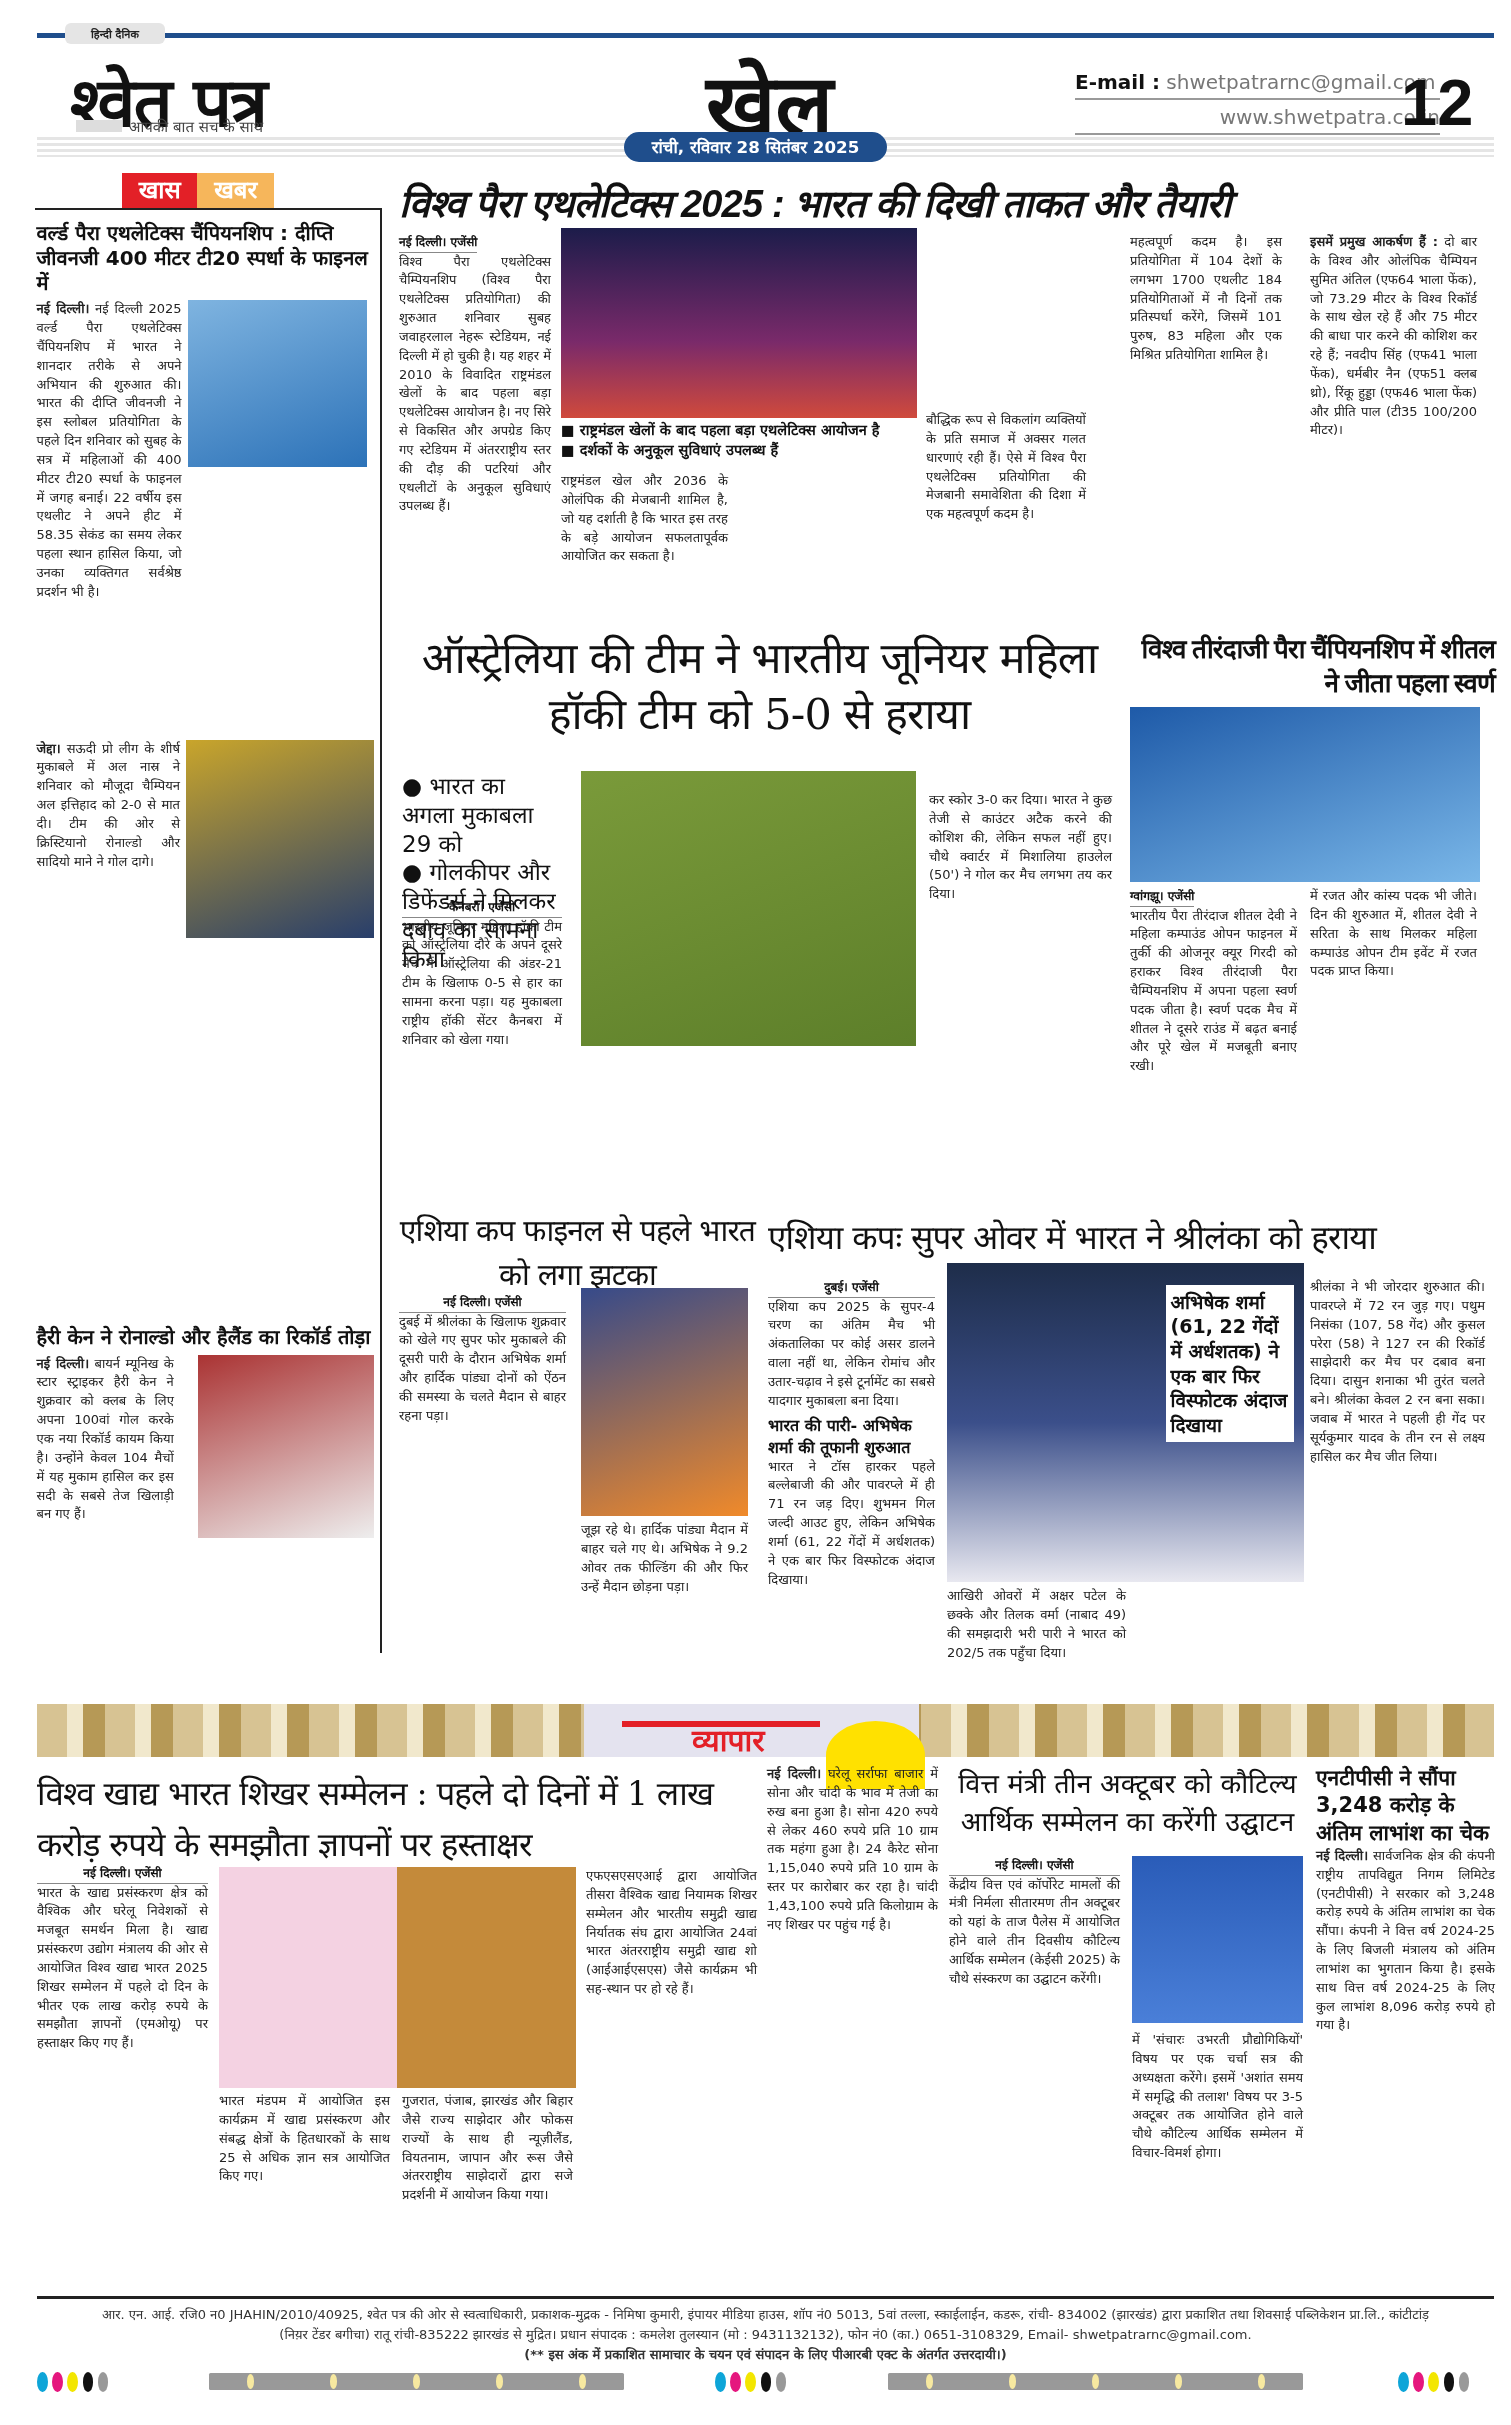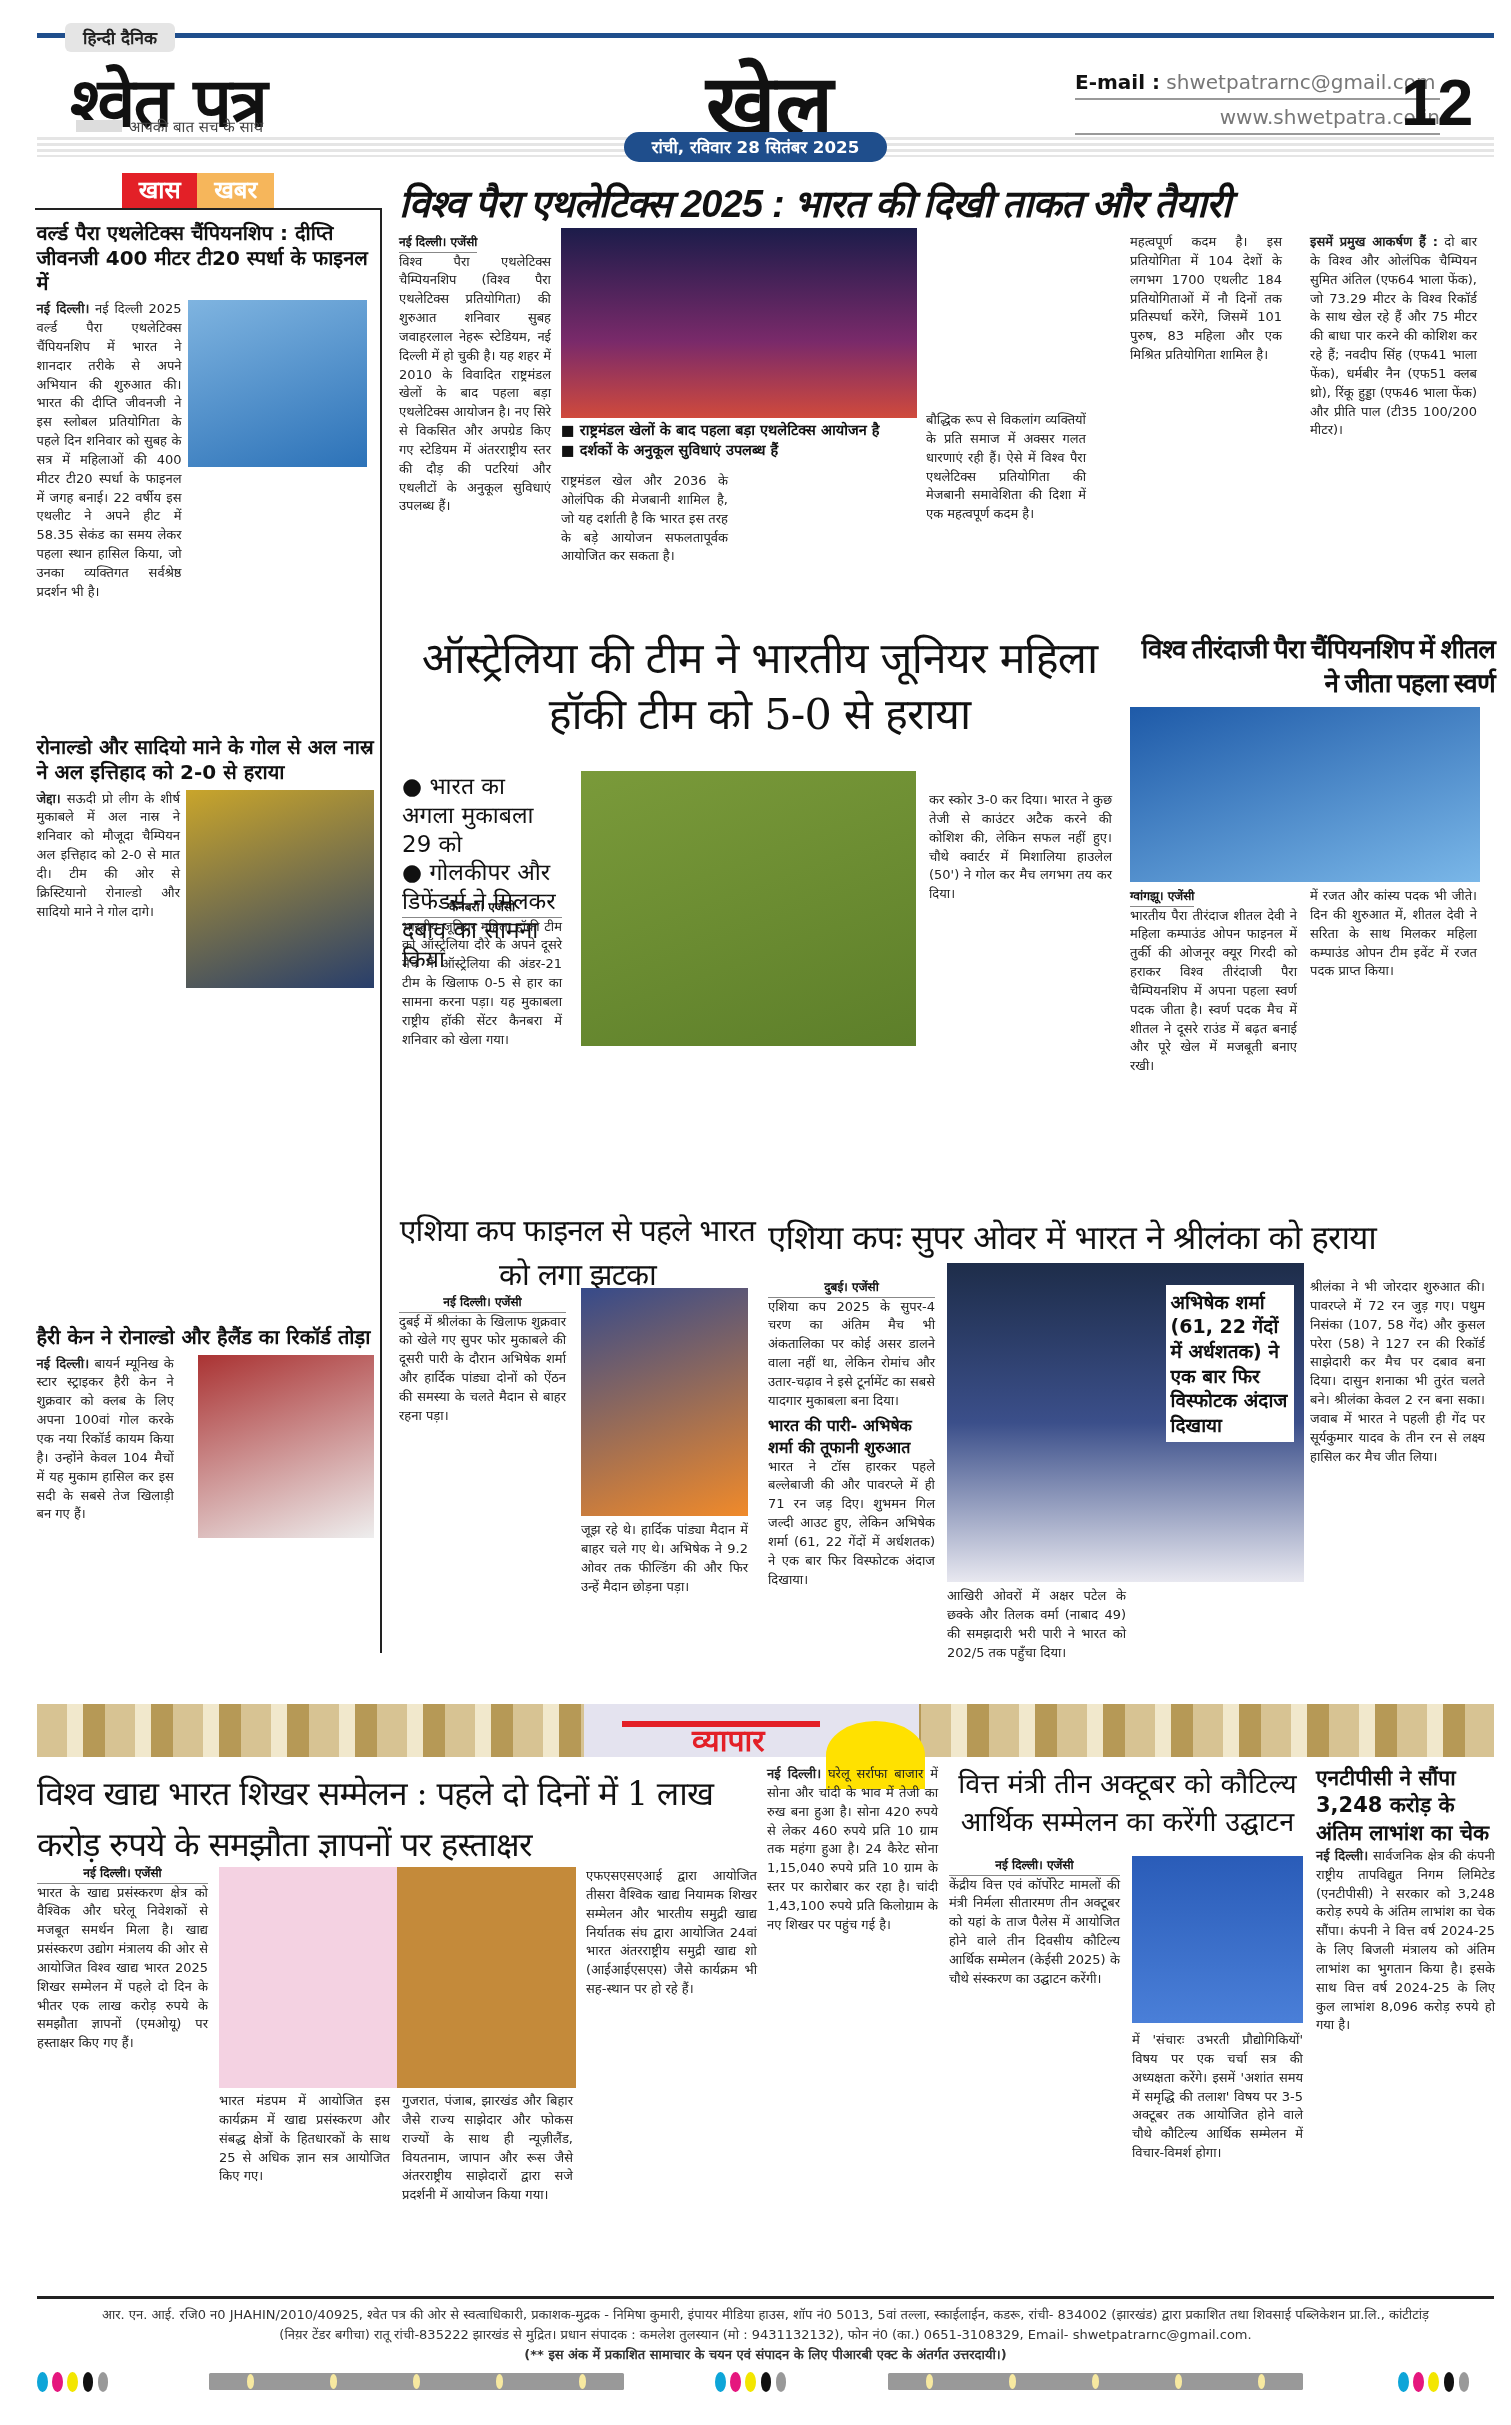--- a/index.html
+++ b/index.html
@@ -1,19 +1,19 @@
 <!DOCTYPE html>
 <html style="font-size:12px"><head>
 <meta charset="utf-8">
 <style>
   * { box-sizing: border-box; margin: 0; padding: 0; }
   body { width: 1511px; height: 2426px; background: #fff; font-family: "DejaVu Sans", "Liberation Sans", sans-serif; color: #111; position: relative; overflow: hidden; }
   .abs { position: absolute; }
   .masthead-line { left: 37px; top: 33px; width: 1457px; height: 4.6px; background: #1f4e8c; }
-  .masthead-tag { left: 65px; top: 23px; background: #e5e5e5; border-radius: 6px; padding: 3px 18px; font-size: 17px; font-weight: bold; color: #222; }
+  .masthead-tag { left: 65px; top: 23px; background: #e5e5e5; border-radius: 6px; padding: 3px 26px; font-size: 11px; font-weight: bold; color: #222; }
   .brand { left: 70px; top: 53px; font-size: 68px; font-weight: 900; font-family: "DejaVu Serif", serif; letter-spacing: -1.5px; }
   .tagline { left: 76px; top: 116px; font-size: 15px; color: #444; }
   .tagline-box { left: 76px; top: 120px; width: 46px; height: 12px; background: #ddd; }
   .section-title { left: 706px; top: 44px; font-size: 85px; font-weight: 900; font-family: "DejaVu Serif", serif; }
   .date-pill { left: 624px; top: 132px; width: 263px; height: 30px; background: #1f4e8c; border-radius: 15px; color: #fff; font-size: 16.7px; font-weight: bold; text-align: center; line-height: 30px; }
   .stripes { left: 37px; top: 137px; width: 1457px; height: 20px; background: repeating-linear-gradient(#e5e5e5 0 3px, #fff 3px 6px); z-index: 0; }
   .contact { left: 1075px; top: 65px; width: 365px; }
   .contact .row { font-size: 20px; color: #777; border-bottom: 2.3px solid #999; padding: 4.6px 0; }
   .contact .row b { color: #111; }
   .page-num { left: 1401px; top: 65px; font-size: 65px; font-weight: 900; font-family: "Liberation Sans", sans-serif; }
@@ -69,21 +69,20 @@
 
   <div style="padding:10.6px 6px 0 1.5px">
     <div class="h-left">वर्ल्ड पैरा एथलेटिक्स चैंपियनशिप : दीप्ति जीवनजी 400 मीटर टी20 स्पर्धा के फाइनल में</div>
     <div style="display:flex;gap:6px;margin-top:4.6px">
       <div style="width:145px" class="body"><b>नई दिल्ली।</b> <span>नई दिल्ली 2025 वर्ल्ड पैरा एथलेटिक्स चैंपियनशिप में भारत ने शानदार तरीके से अपने अभियान की शुरुआत की। भारत की दीप्ति जीवनजी ने इस स्लोबल प्रतियोगिता के पहले दिन शनिवार को सुबह के सत्र में महिलाओं की 400 मीटर टी20 स्पर्धा के फाइनल में जगह बनाई। 22 वर्षीय इस एथलीट ने अपने हीट में 58.35 सेकंड का समय लेकर पहला स्थान हासिल किया, जो उनका व्यक्तिगत सर्वश्रेष्ठ प्रदर्शन भी है।</span></div>
       <div class="photo" style="width:179px;height:167px;background:linear-gradient(160deg,#7fb4e0,#2c72b8)"></div>
     </div>
   </div>
 
   <div style="position:absolute;top:525px;left:1.5px;right:6px">
-    <div class="h-left">रोनाल्डो और सादियो माने के गोल से अल नास्र ने अल इत्तिहाद को 2-0 से हराया</div>
     <div style="display:flex;gap:6px;margin-top:4.6px">
       <div style="width:145px" class="body"><b>जेद्दा।</b> <span>सऊदी प्रो लीग के शीर्ष मुकाबले में अल नास्र ने शनिवार को मौजूदा चैम्पियन अल इत्तिहाद को 2-0 से मात दी। टीम की ओर से क्रिस्टियानो रोनाल्डो और सादियो माने ने गोल दागे।</span></div>
       <div class="photo" style="width:190px;height:198px;background:linear-gradient(160deg,#c9a52b,#283e6b)"></div>
     </div>
   </div>
 
   <div style="position:absolute;top:1115px;left:1.5px;right:6px">
     <div class="h-left">हैरी केन ने रोनाल्डो और हैलैंड का रिकॉर्ड तोड़ा</div>
     <div style="display:flex;gap:24px;margin-top:4.6px">
       <div style="width:145px" class="body"><b>नई दिल्ली।</b> <span>बायर्न म्यूनिख के स्टार स्ट्राइकर हैरी केन ने शुक्रवार को क्लब के लिए अपना 100वां गोल करके एक नया रिकॉर्ड कायम किया है। उन्होंने केवल 104 मैचों में यह मुकाम हासिल कर इस सदी के सबसे तेज खिलाड़ी बन गए हैं।</span></div>

